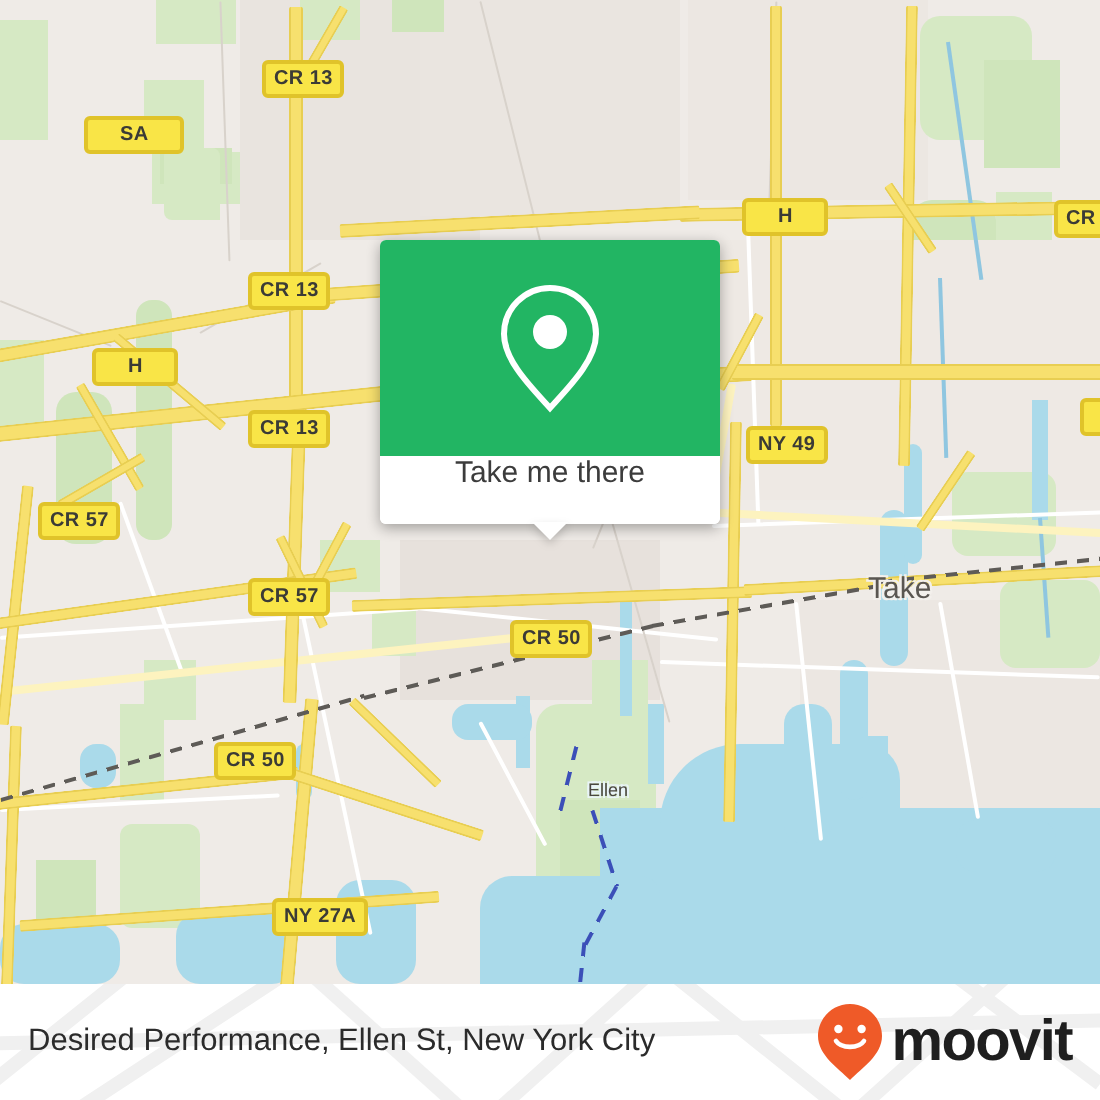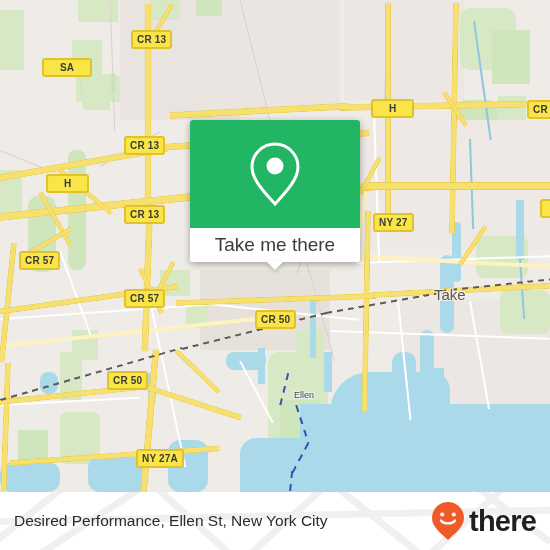--- a/index.html
+++ b/index.html
@@ -118,24 +118,24 @@
     border-radius: 3px 3px 0 0;
     display: flex;
     align-items: center;
     justify-content: center;
   }
   #popup-foot {
     height: 34px;
     background: #ffffff;
     border-radius: 0 0 3px 3px;
     display: flex;
-    align-items: center;
+    align-items: flex-start;
     justify-content: center;
     color: #3c3c3c;
-    font-size: 19px;
+    font-size: 15px;
   }
   #popup-tail {
     position: absolute;
     left: 50%;
     bottom: -8px;
     margin-left: -9px;
     width: 0; height: 0;
     border-left: 9px solid transparent;
     border-right: 9px solid transparent;
     border-top: 9px solid #ffffff;
@@ -371,21 +371,21 @@
         <div class="shield" style="left: 124px; top: 136px;">CR 13</div>
         <div class="shield sq" style="left: 46px; top: 174px;">H</div>
         <div class="shield" style="left: 124px; top: 205px;">CR 13</div>
         <div class="shield" style="left: 19px; top: 251px;">CR 57</div>
         <div class="shield" style="left: 124px; top: 289px;">CR 57</div>
         <div class="shield" style="left: 255px; top: 310px;">CR 50</div>
         <div class="shield" style="left: 107px; top: 371px;">CR 50</div>
         <div class="shield" style="left: 136px; top: 449px;">NY 27A</div>
         <div class="shield sq" style="left: 371px; top: 99px;">H</div>
         <div class="shield" style="left: 527px; top: 100px;">CR 1</div>
-        <div class="shield" style="left: 373px; top: 213px;">NY 27</div>
+        <div class="shield" style="left: 373px; top: 213px;">NY 49</div>
         <div class="shield sq" style="left: 540px; top: 199px;">C</div>
         <div class="placelabel" style="left: 434px; top: 286px;">Take</div>
         <div class="waterlabel" style="left: 294px; top: 390px;">Ellen</div>
       </div>
 
     <div id="popup">
       <div id="popup-head" style="background: rgb(34, 181, 99);">
         <svg width="56" height="68" viewBox="0 0 56 68">
           <path d="M28 4 C15.3 4 5 14.3 5 27 C5 40 18 53 28 64 C38 53 51 40 51 27 C51 14.3 40.7 4 28 4 Z" fill="none" stroke="#ffffff" stroke-width="3"></path>
           <circle cx="28" cy="26" r="8.5" fill="#ffffff"></circle>
@@ -415,17 +415,17 @@
 
     <div id="footer-title">Desired Performance, Ellen St, New York City</div>
 
     <div id="brand">
       <svg width="36" height="40" viewBox="0 0 36 40">
         <path d="M18 1 C9.2 1 2 8.2 2 17 C2 26.5 12 33 18 39 C24 33 34 26.5 34 17 C34 8.2 26.8 1 18 1 Z" fill="#ef5a28"></path>
         <circle cx="12.2" cy="13.5" r="2.1" fill="#ffffff"></circle>
         <circle cx="23.8" cy="13.5" r="2.1" fill="#ffffff"></circle>
         <path d="M11 19.5 C13.6 23.4 22.4 23.4 25 19.5" fill="none" stroke="#ffffff" stroke-width="2.3" stroke-linecap="round"></path>
       </svg>
-      <span id="brand-word">there</span>
+      <span id="brand-word">moovit</span>
     </div>
   </div>
 
 </div>
 
 </body></html>

